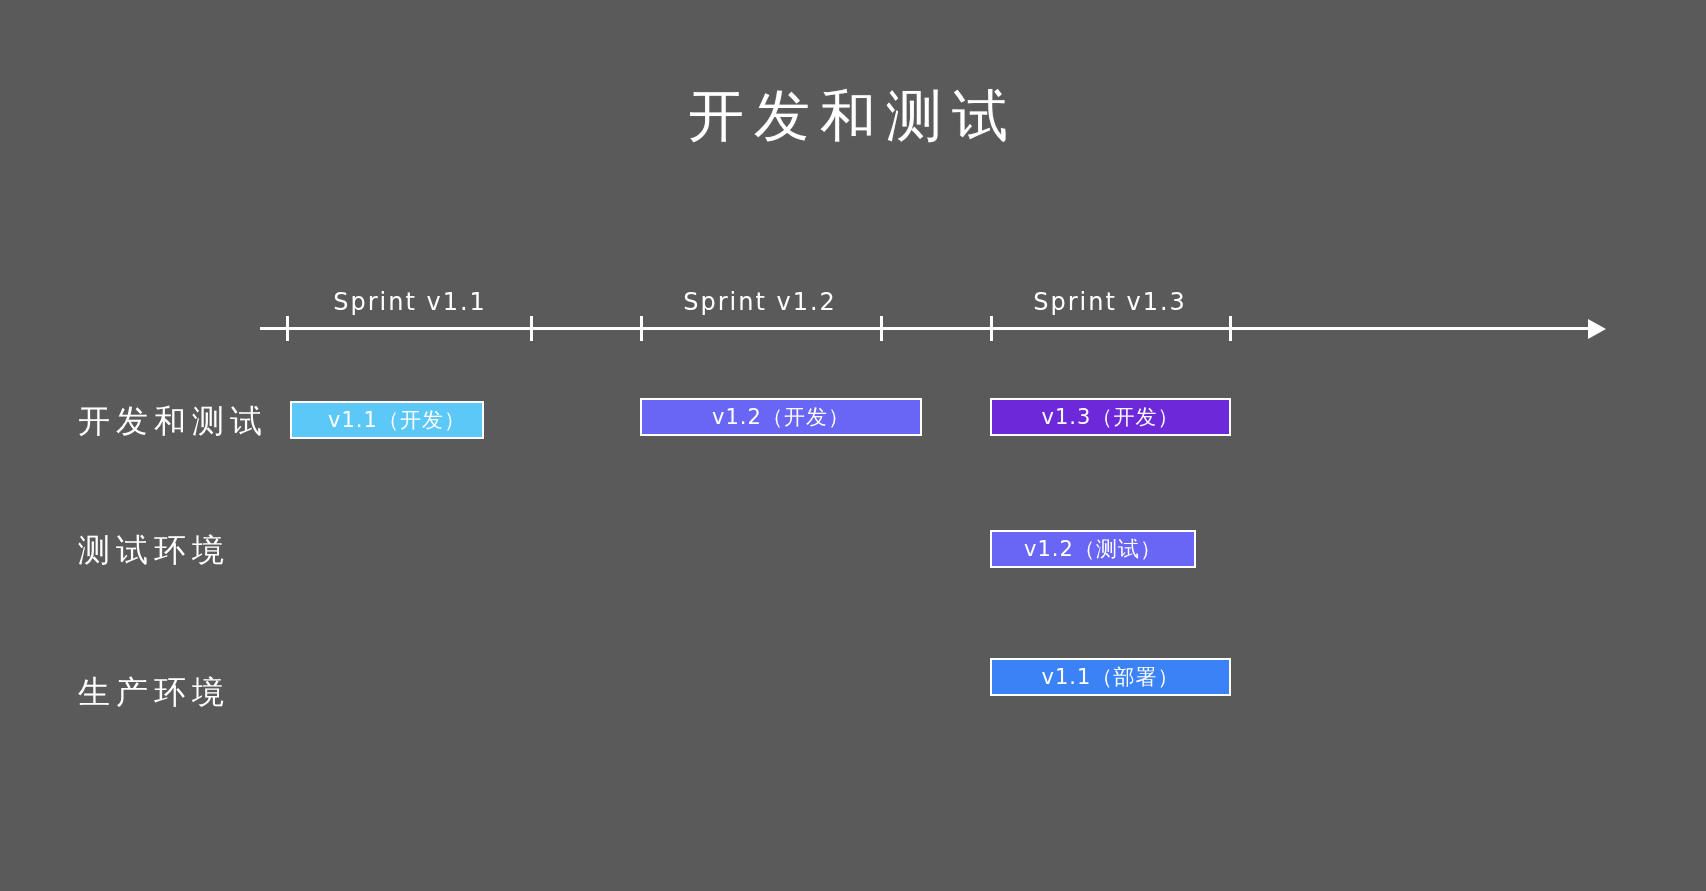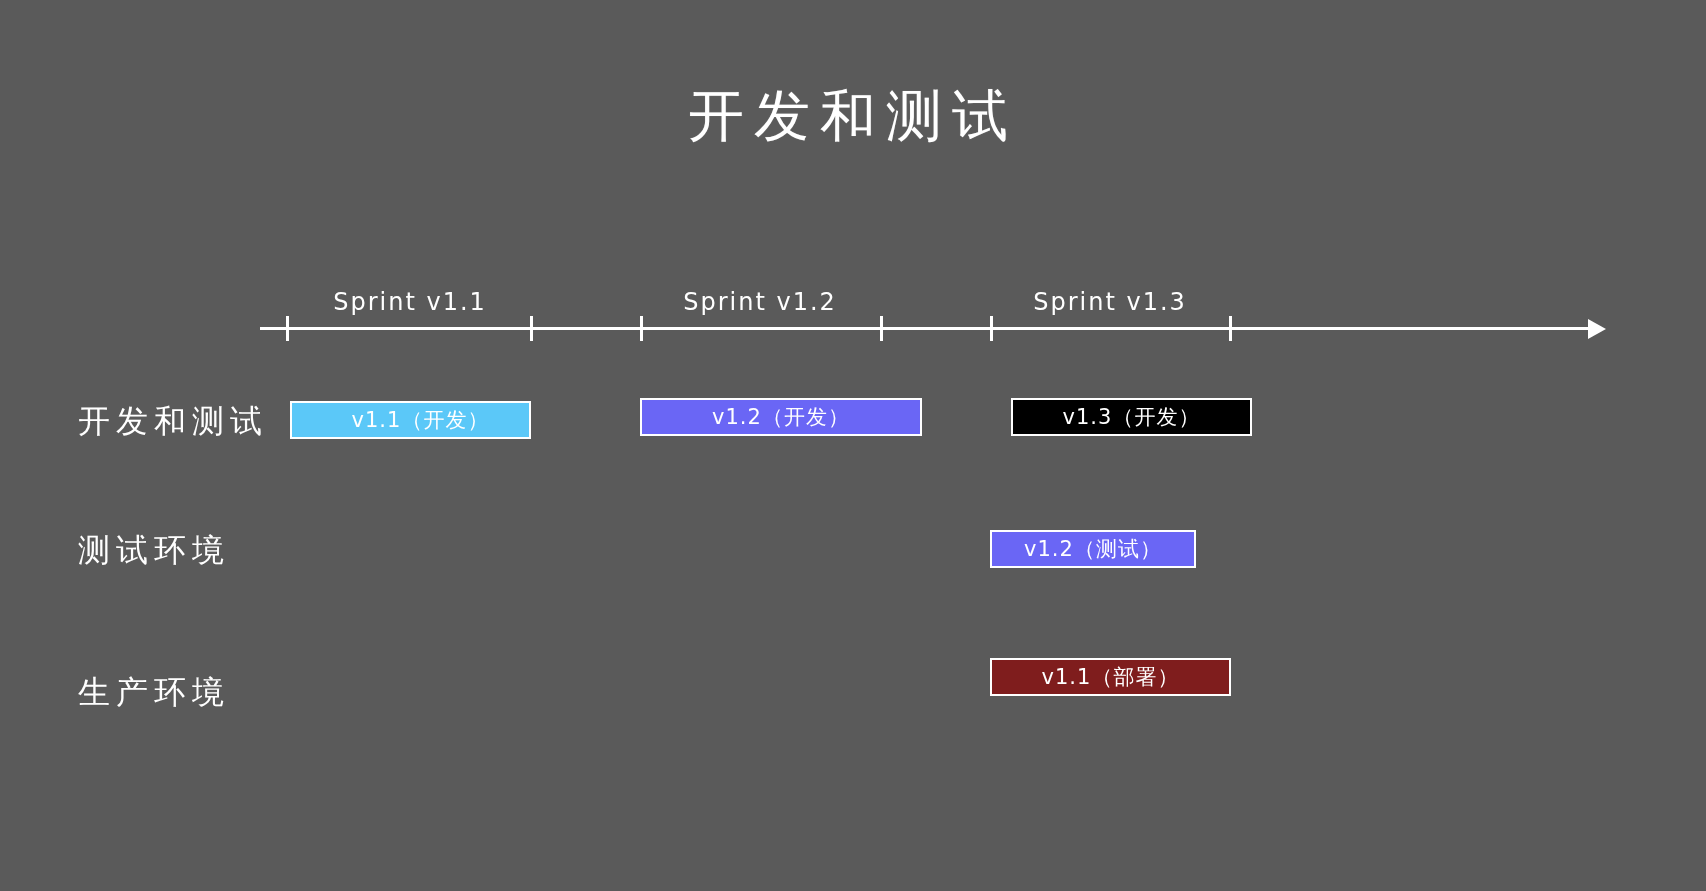--- a/index.html
+++ b/index.html
@@ -103,21 +103,21 @@
 
     <div class="sprint-label" style="left:410px;">Sprint v1.1</div>
     <div class="sprint-label" style="left:760px;">Sprint v1.2</div>
     <div class="sprint-label" style="left:1110px;">Sprint v1.3</div>
   </div>
 
   <div class="lane-label" style="top:400px;">开发和测试</div>
   <div class="lane-label" style="top:529px;">测试环境</div>
   <div class="lane-label" style="top:658px;margin-top:13px;">生产环境</div>
 
-  <div class="bar" style="left:290px;top:401px;width:241px;background:#5bc8f8;padding-left:20px;">v1.1（开发）</div>
+  <div class="bar" style="left:290px;top:401px;width:194px;background:#5bc8f8;padding-left:20px;">v1.1（开发）</div>
   <div class="bar" style="left:640px;top:398px;width:282px;background:#6a66f5;">v1.2（开发）</div>
-  <div class="bar" style="left:990px;top:398px;width:241px;background:#000000;margin-left:21px;">v1.3（开发）</div>
+  <div class="bar" style="left:990px;top:398px;width:241px;background:#6d28d9;">v1.3（开发）</div>
 
   <div class="bar" style="left:990px;top:530px;width:206px;background:#6a66f5;">v1.2（测试）</div>
 
-  <div class="bar" style="left:990px;top:658px;width:241px;background:#7f1d1d;">v1.1（部署）</div>
+  <div class="bar" style="left:990px;top:658px;width:241px;background:#3b82f6;">v1.1（部署）</div>
 
 </div>
 
 </body></html>

